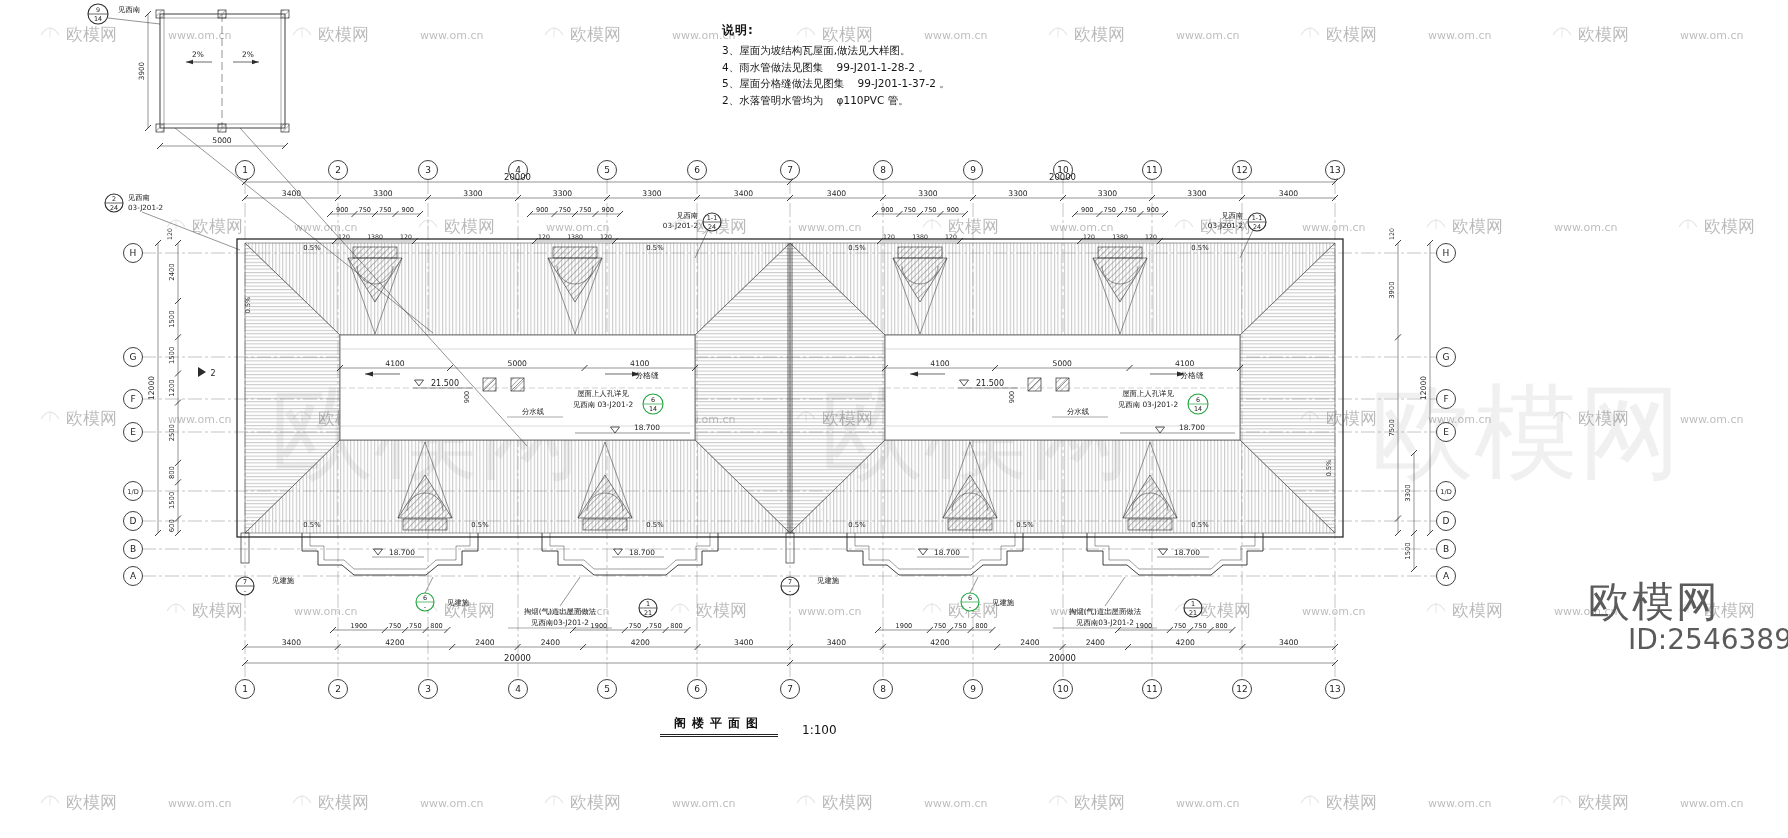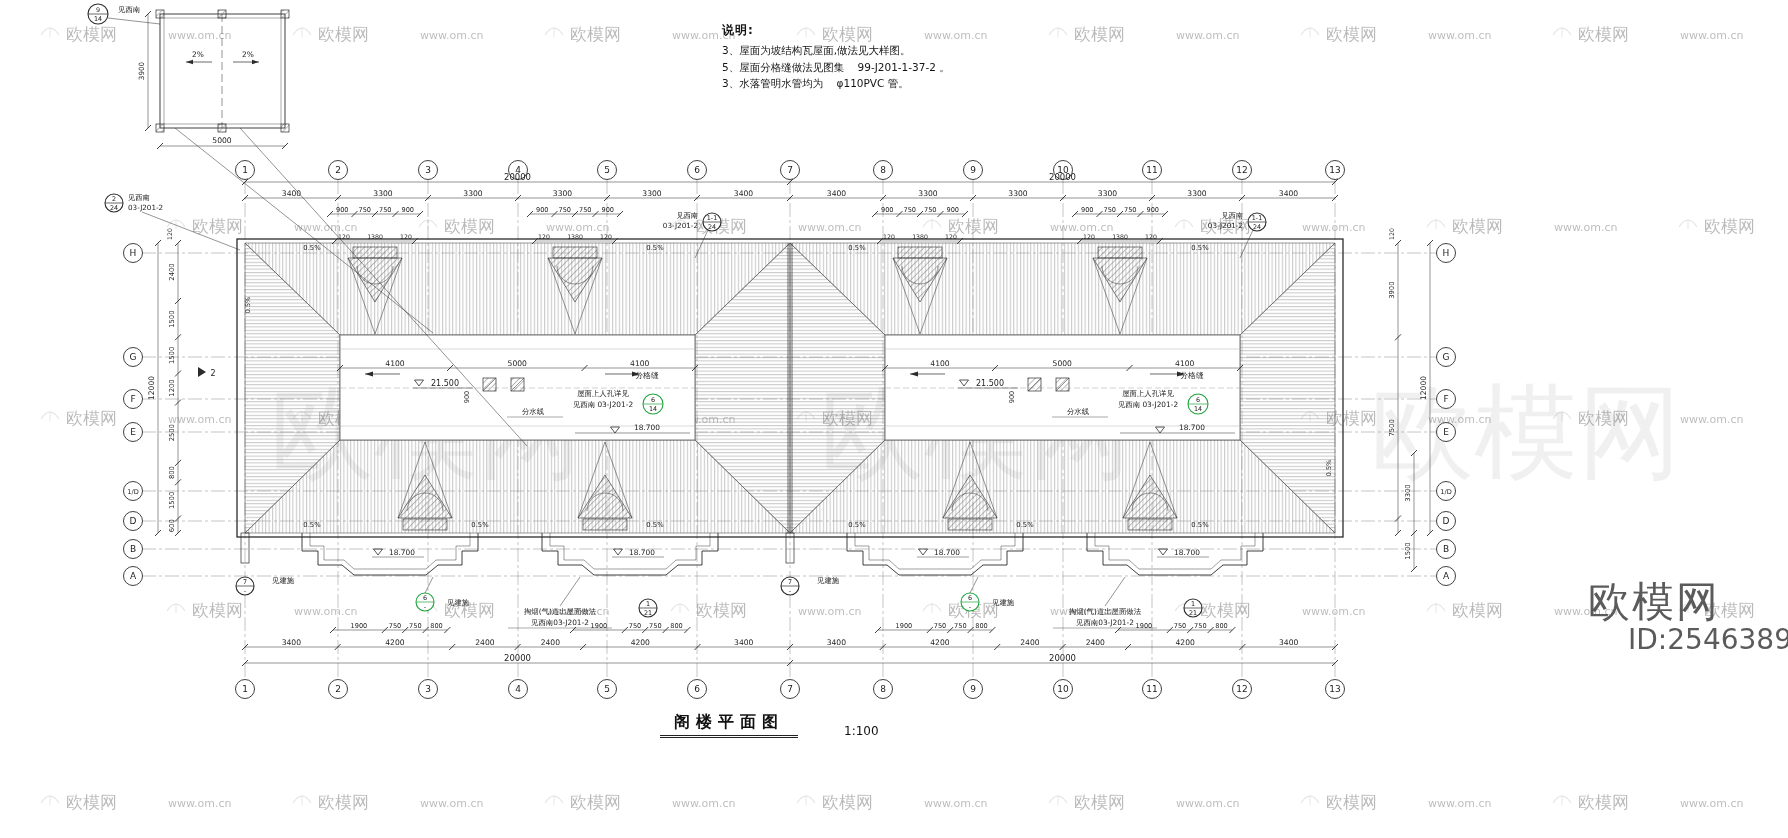--- a/index.html
+++ b/index.html
@@ -3,23 +3,23 @@
 <meta charset="utf-8">
 <style>
   html,body{margin:0;padding:0;background:#ffffff;}
   #canvas{position:relative;width:1788px;height:838px;background:#fff;overflow:hidden;
           font-family:"DejaVu Sans",sans-serif;}
   svg text{font-family:"DejaVu Sans",sans-serif;fill:#1c1c1c;}
   .notes{position:absolute;left:722px;top:22px;width:460px;color:#141414;}
   .notes .nh{font-size:12px;font-weight:bold;margin-bottom:3px;letter-spacing:1px;}
   .notes .ni{font-size:10.5px;line-height:16.5px;white-space:pre;}
   .titleblock{position:absolute;left:660px;top:712px;color:#111;}
-  .titleblock .t{display:inline-block;font-size:16px;font-weight:bold;letter-spacing:6px;
+  .titleblock .t{display:inline-block;font-size:12px;font-weight:bold;letter-spacing:6px;
                  border-bottom:3px double #222;padding:0 14px 2px 14px;}
-  .titleblock .s{display:inline-block;font-size:12px;margin-left:46px;vertical-align:bottom;}
+  .titleblock .s{display:inline-block;font-size:12px;margin-left:24px;vertical-align:bottom;}
   .idwm{position:absolute;left:1588px;top:580px;color:#4a4a4a;opacity:.9;}
   .idwm .brand{font-size:42px;letter-spacing:2px;line-height:44px;}
   .idwm .num{font-size:28px;line-height:32px;margin-left:40px;}
 </style>
 </head>
 <body>
 
 <div id="canvas">
 
   <svg id="svg" width="1788" height="838" viewBox="0 0 1788 838">
@@ -845,22 +845,23 @@
         <text x="222" y="143" font-size="7.6" text-anchor="middle">5000</text>
         <line x1="175" y1="128" x2="433" y2="333" stroke="#2b2b2b" stroke-width="0.5"></line>
         <line x1="240" y1="128" x2="527" y2="446" stroke="#2b2b2b" stroke-width="0.5"></line>
       </g>
   </svg>
 
   <div class="notes">
     <div class="nh">说明:</div>
     <div id="notes-list">
         <div class="ni">3、屋面为坡结构瓦屋面,做法见大样图。</div>
+        <div class="ni">4、雨水管做法见图集    99-J201-1-28-2 。</div>
         <div class="ni">5、屋面分格缝做法见图集    99-J201-1-37-2 。</div>
-        <div class="ni">3、水落管明水管均为    φ110PVC 管。</div>
+        <div class="ni">2、水落管明水管均为    φ110PVC 管。</div>
       </div>
   </div>
 
   <div class="titleblock">
     <span class="t">阁楼平面图</span><span class="s">1:100</span>
   </div>
 
   <div class="idwm">
     <div class="brand">欧模网</div>
     <div class="num">ID:2546389</div>

